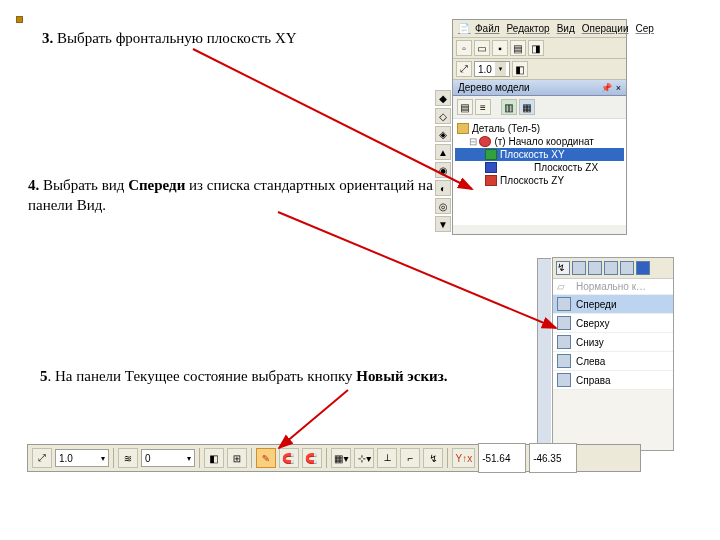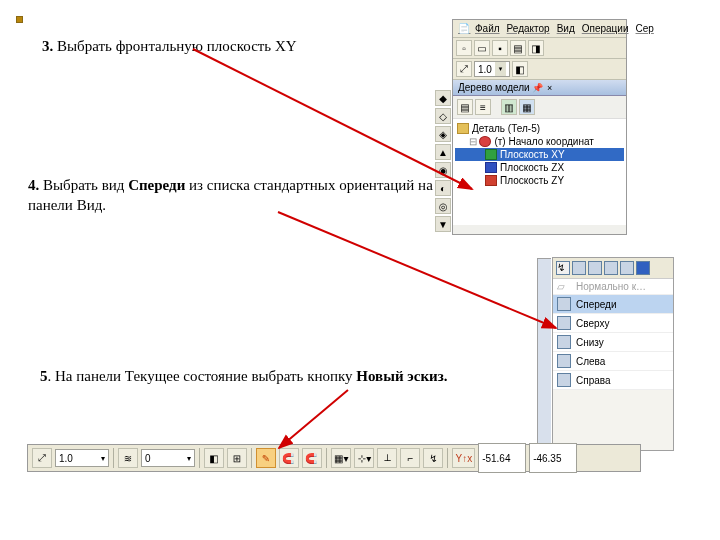--- a/index.html
+++ b/index.html
@@ -1,32 +1,32 @@
 <!DOCTYPE html>
 <html><head>
 <meta charset="utf-8">
 <style>
   * { box-sizing: border-box; margin: 0; padding: 0; }
   body { width: 720px; height: 540px; background: #ffffff; font-family: "Times New Roman", serif; font-size: 15px; color: #000; position: relative; overflow: hidden; }
   .bullet { position: absolute; width: 7px; height: 7px; background: #b8860b; border: 1px solid #8b6914; }
-  .step3 { position: absolute; left: 42px; top: 30px; margin-top: 8px; }
+  .step3 { position: absolute; left: 42px; top: 30px; }
   .step4 { position: absolute; left: 28px; top: 176px; width: 420px; line-height: 1.3; }
   .step5 { position: absolute; left: 40px; top: 368px; width: 540px; }
   b { font-weight: bold; }
 
   
   .shot1 { position: absolute; left: 452px; top: 19px; width: 175px; height: 216px; border: 1px solid #999; background: #f0f0ec; font-family: Tahoma, Arial, sans-serif; font-size: 10px; }
   .shot1 .menubar { display: flex; gap: 7px; padding: 3px 5px; background: #ece9d8; border-bottom: 1px solid #c0c0b0; }
   .shot1 .menubar span { text-decoration: underline; text-decoration-color: #888; cursor: default; }
   .shot1 .toolbar1 { display: flex; gap: 2px; padding: 2px 3px; background: #ece9d8; border-bottom: 1px solid #c0c0b0; align-items: center; }
   .tbtn { width: 16px; height: 16px; border: 1px solid #c0c0b0; background: #f6f4e8; display: inline-flex; align-items: center; justify-content: center; }
   .shot1 .toolbar2 { display: flex; gap: 2px; padding: 2px 3px; background: #ece9d8; border-bottom: 1px solid #c0c0b0; align-items: center; }
   .combo { height: 16px; border: 1px solid #a0a098; background: #fff; display: inline-flex; align-items: center; padding: 0 3px; font-size: 10px; }
   .combo .arrow { width: 11px; height: 14px; background: #e0e0d0; margin-left: 3px; display: inline-flex; align-items: center; justify-content: center; font-size: 7px; }
-  .panel-hdr { background: linear-gradient(#d0dcf0,#a8c0e0); padding: 2px 5px; border-bottom: 1px solid #88a; display: flex; align-items: center; }
+  .panel-hdr { background: linear-gradient(#d0dcf0,#a8c0e0); padding: 2px 5px; border-bottom: 1px solid #88a; display: flex; justify-content: space-between; align-items: center; }
   .panel-hdr .ctrls span { font-size: 9px; margin-left: 3px; }
   .shot1 .toolbar3 { display: flex; gap: 2px; padding: 3px 4px; background: #f0f0ec; border-bottom: 1px solid #ddd; }
   .tree { background: #fff; padding: 3px 2px; font-size: 10px; height: 106px; }
   .tree-row { display: flex; align-items: center; padding: 1px 2px; white-space: nowrap; }
   .tree-row.sel { background: #316ac5; color: #fff; }
   .tree-icon { width: 12px; height: 11px; margin-right: 3px; display: inline-block; }
   .ic-part { background: #e4c05a; border: 1px solid #b89030; }
   .ic-origin { background: #d84040; border-radius: 50%; border: 1px solid #a02020; }
   .ic-plane { border: 1px solid; }
 
@@ -115,21 +115,21 @@
     </div>
     <div class="tree-row" style="padding-left:14px;">
       <span style="color:#888;margin-right:2px;">⊟</span>
       <span class="tree-icon ic-origin"></span>
       <span>(т) Начало координат</span>
     </div>
     <div class="tree-row sel" style="padding-left:30px;">
       <span class="tree-icon ic-plane" style="background:#30a040;border-color:#1a7028;"></span>
       <span style="font-weight:normal;">Плоскость XY</span>
     </div>
-    <div class="tree-row" style="padding-left:30px;">
+    <div class="tree-row" style="padding-left:30px;gap:34px;">
       <span class="tree-icon ic-plane" style="background:#3050c0;border-color:#203090;"></span>
       <span>Плоскость ZX</span>
     </div>
     <div class="tree-row" style="padding-left:30px;">
       <span class="tree-icon ic-plane" style="background:#d04030;border-color:#a02818;"></span>
       <span>Плоскость ZY</span>
     </div>
   </div>
   <div class="leftstrip">
     <div class="tbtn">◆</div>

